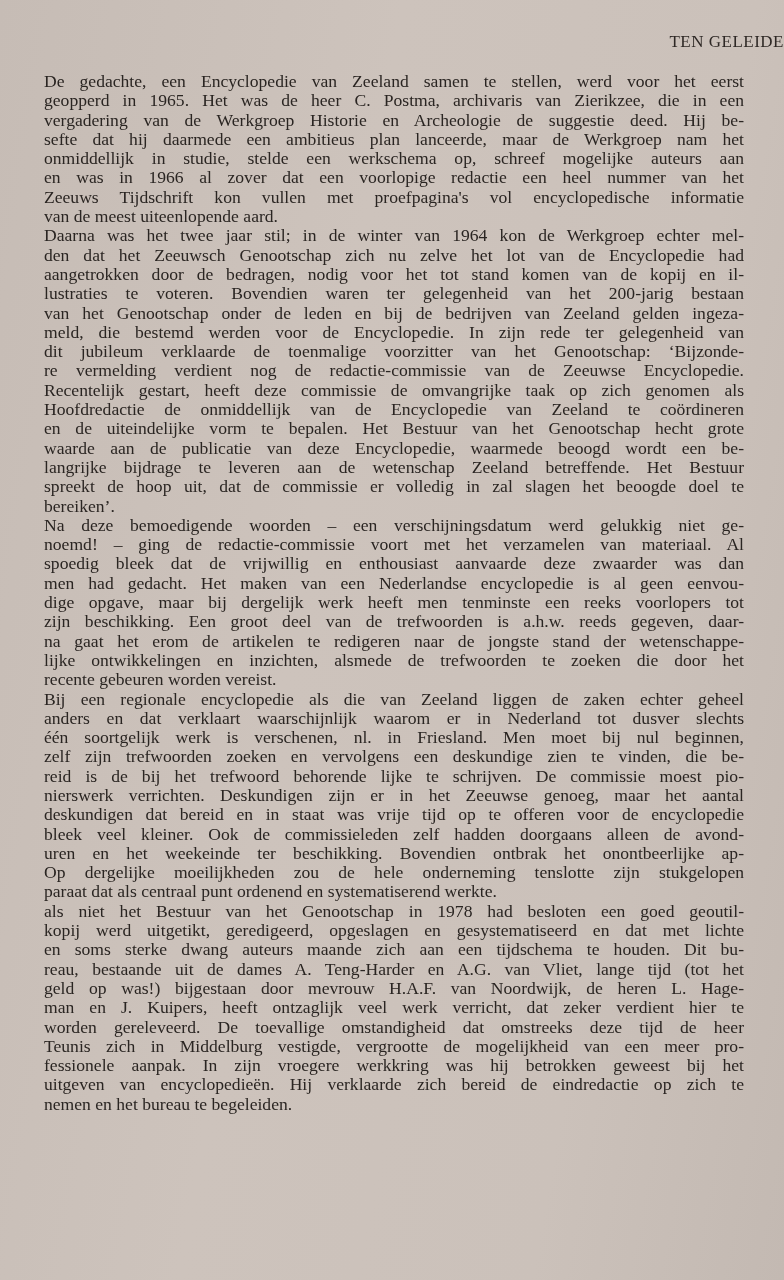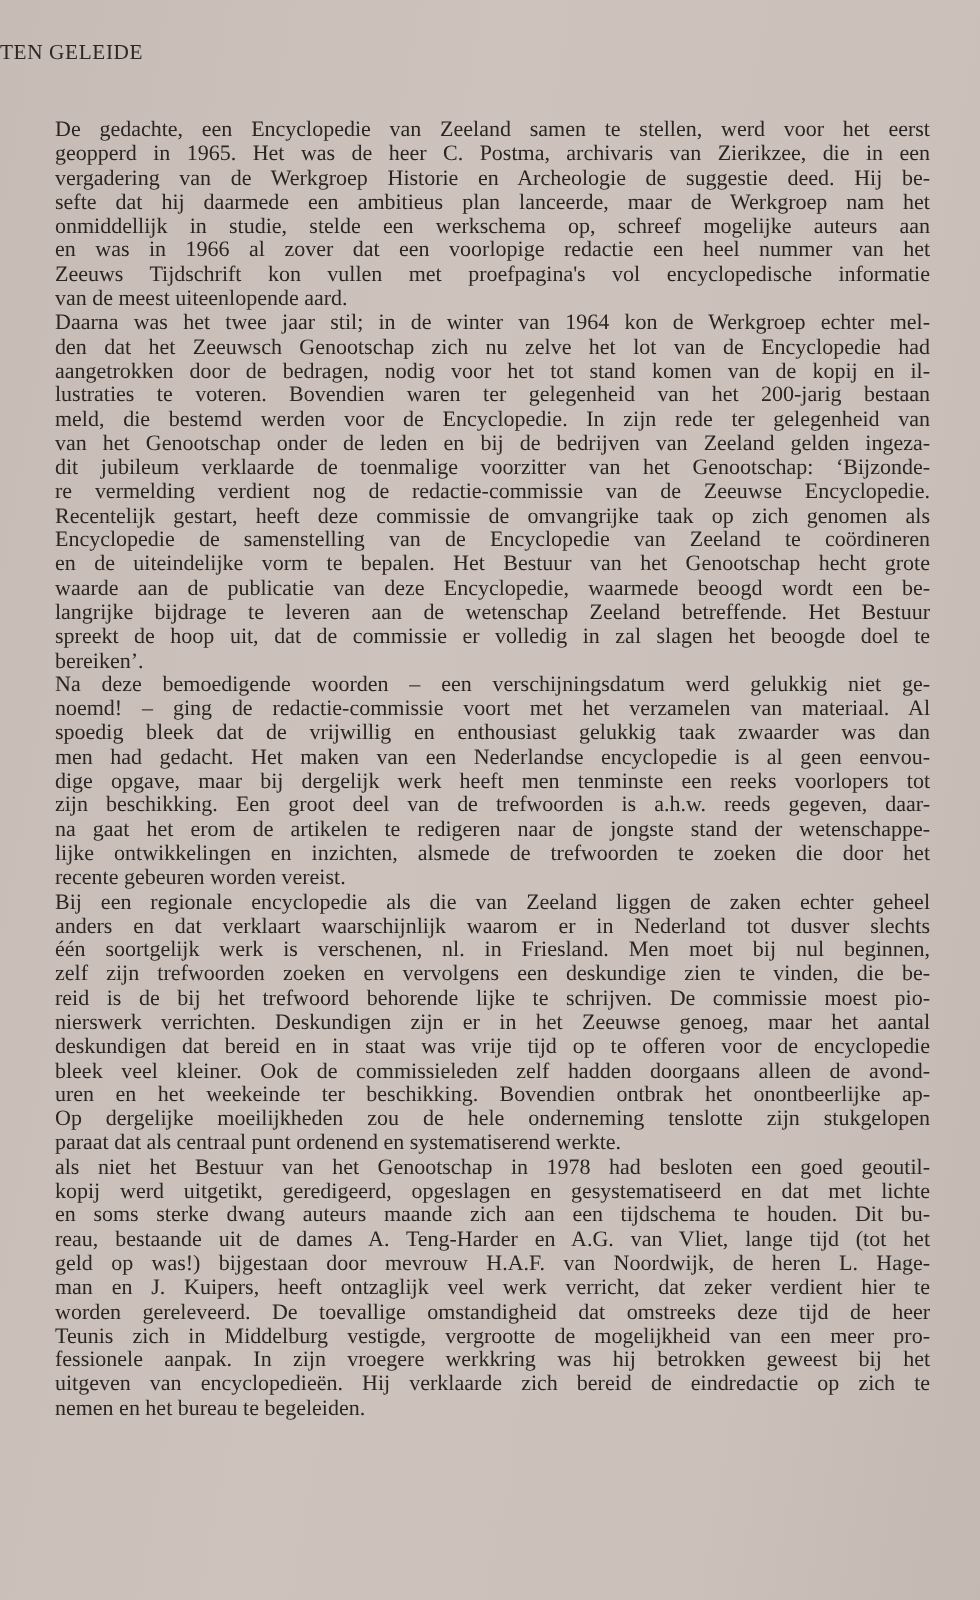--- a/index.html
+++ b/index.html
@@ -5,25 +5,25 @@
   html, body { margin: 0; padding: 0; }
   body {
     width: 784px; height: 1280px; overflow: hidden;
     background: linear-gradient(100deg, #c6bcb5 0%, #cdc3bc 40%, #cbc1ba 75%, #c3b9b2 100%);
     font-family: "Liberation Serif", "DejaVu Serif", serif;
     color: #2a2522;
     position: relative;
   }
   .page-title {
     position: absolute; top: 32px; left: 0; width: 784px;
-    text-align: left; font-size: 17px; letter-spacing: 0.5px;
+    text-align: right; font-size: 17px; letter-spacing: 0.5px;
     color: #2e2825;
   }
   .text-block {
-    position: absolute; top: 94px; left: 44px; width: 700px; font-family: Liberation Serif, serif;
+    position: absolute; top: 72px; left: 44px; width: 700px; font-family: Liberation Serif, serif;
   }
   .line {
     display: block; white-space: nowrap;
     font-size: 17.6px; line-height: 19.3px; height: 19.3px;
     text-align: justify; text-align-last: justify;
   }
   .line.last { text-align-last: left; }
 </style>
 </head>
 <body>
@@ -36,34 +36,34 @@
       <span class="line">vergadering van de Werkgroep Historie en Archeologie de suggestie deed. Hij be-</span>
       <span class="line">sefte dat hij daarmede een ambitieus plan lanceerde, maar de Werkgroep nam het</span>
       <span class="line">onmiddellijk in studie, stelde een werkschema op, schreef mogelijke auteurs aan</span>
       <span class="line">en was in 1966 al zover dat een voorlopige redactie een heel nummer van het</span>
       <span class="line">Zeeuws Tijdschrift kon vullen met proefpagina's vol encyclopedische informatie</span>
       <span class="line last">van de meest uiteenlopende aard.</span>
       <span class="line">Daarna was het twee jaar stil; in de winter van 1964 kon de Werkgroep echter mel-</span>
       <span class="line">den dat het Zeeuwsch Genootschap zich nu zelve het lot van de Encyclopedie had</span>
       <span class="line">aangetrokken door de bedragen, nodig voor het tot stand komen van de kopij en il-</span>
       <span class="line">lustraties te voteren. Bovendien waren ter gelegenheid van het 200-jarig bestaan</span>
+      <span class="line">van het Genootschap onder de leden en bij de bedrijven van Zeeland gelden ingeza-</span>
       <span class="line">meld, die bestemd werden voor de Encyclopedie. In zijn rede ter gelegenheid van</span>
-      <span class="line">van het Genootschap onder de leden en bij de bedrijven van Zeeland gelden ingeza-</span>
       <span class="line">dit jubileum verklaarde de toenmalige voorzitter van het Genootschap: ‘Bijzonde-</span>
       <span class="line">re vermelding verdient nog de redactie-commissie van de Zeeuwse Encyclopedie.</span>
       <span class="line">Recentelijk gestart, heeft deze commissie de omvangrijke taak op zich genomen als</span>
-      <span class="line">Encyclopedie de samenstelling van de Encyclopedie van Zeeland te coördineren</span>
+      <span class="line">Hoofdredactie de onmiddellijk van de Encyclopedie van Zeeland te coördineren</span>
       <span class="line">en de uiteindelijke vorm te bepalen. Het Bestuur van het Genootschap hecht grote</span>
       <span class="line">waarde aan de publicatie van deze Encyclopedie, waarmede beoogd wordt een be-</span>
       <span class="line">langrijke bijdrage te leveren aan de wetenschap Zeeland betreffende. Het Bestuur</span>
       <span class="line">spreekt de hoop uit, dat de commissie er volledig in zal slagen het beoogde doel te</span>
       <span class="line last">bereiken’.</span>
       <span class="line">Na deze bemoedigende woorden – een verschijningsdatum werd gelukkig niet ge-</span>
       <span class="line">noemd! – ging de redactie-commissie voort met het verzamelen van materiaal. Al</span>
-      <span class="line">spoedig bleek dat de vrijwillig en enthousiast gelukkig taak zwaarder was dan</span>
+      <span class="line">spoedig bleek dat de vrijwillig en enthousiast aanvaarde deze zwaarder was dan</span>
       <span class="line">men had gedacht. Het maken van een Nederlandse encyclopedie is al geen eenvou-</span>
       <span class="line">dige opgave, maar bij dergelijk werk heeft men tenminste een reeks voorlopers tot</span>
       <span class="line">zijn beschikking. Een groot deel van de trefwoorden is a.h.w. reeds gegeven, daar-</span>
       <span class="line">na gaat het erom de artikelen te redigeren naar de jongste stand der wetenschappe-</span>
       <span class="line">lijke ontwikkelingen en inzichten, alsmede de trefwoorden te zoeken die door het</span>
       <span class="line last">recente gebeuren worden vereist.</span>
       <span class="line">Bij een regionale encyclopedie als die van Zeeland liggen de zaken echter geheel</span>
       <span class="line">anders en dat verklaart waarschijnlijk waarom er in Nederland tot dusver slechts</span>
       <span class="line">één soortgelijk werk is verschenen, nl. in Friesland. Men moet bij nul beginnen,</span>
       <span class="line">zelf zijn trefwoorden zoeken en vervolgens een deskundige zien te vinden, die be-</span>

